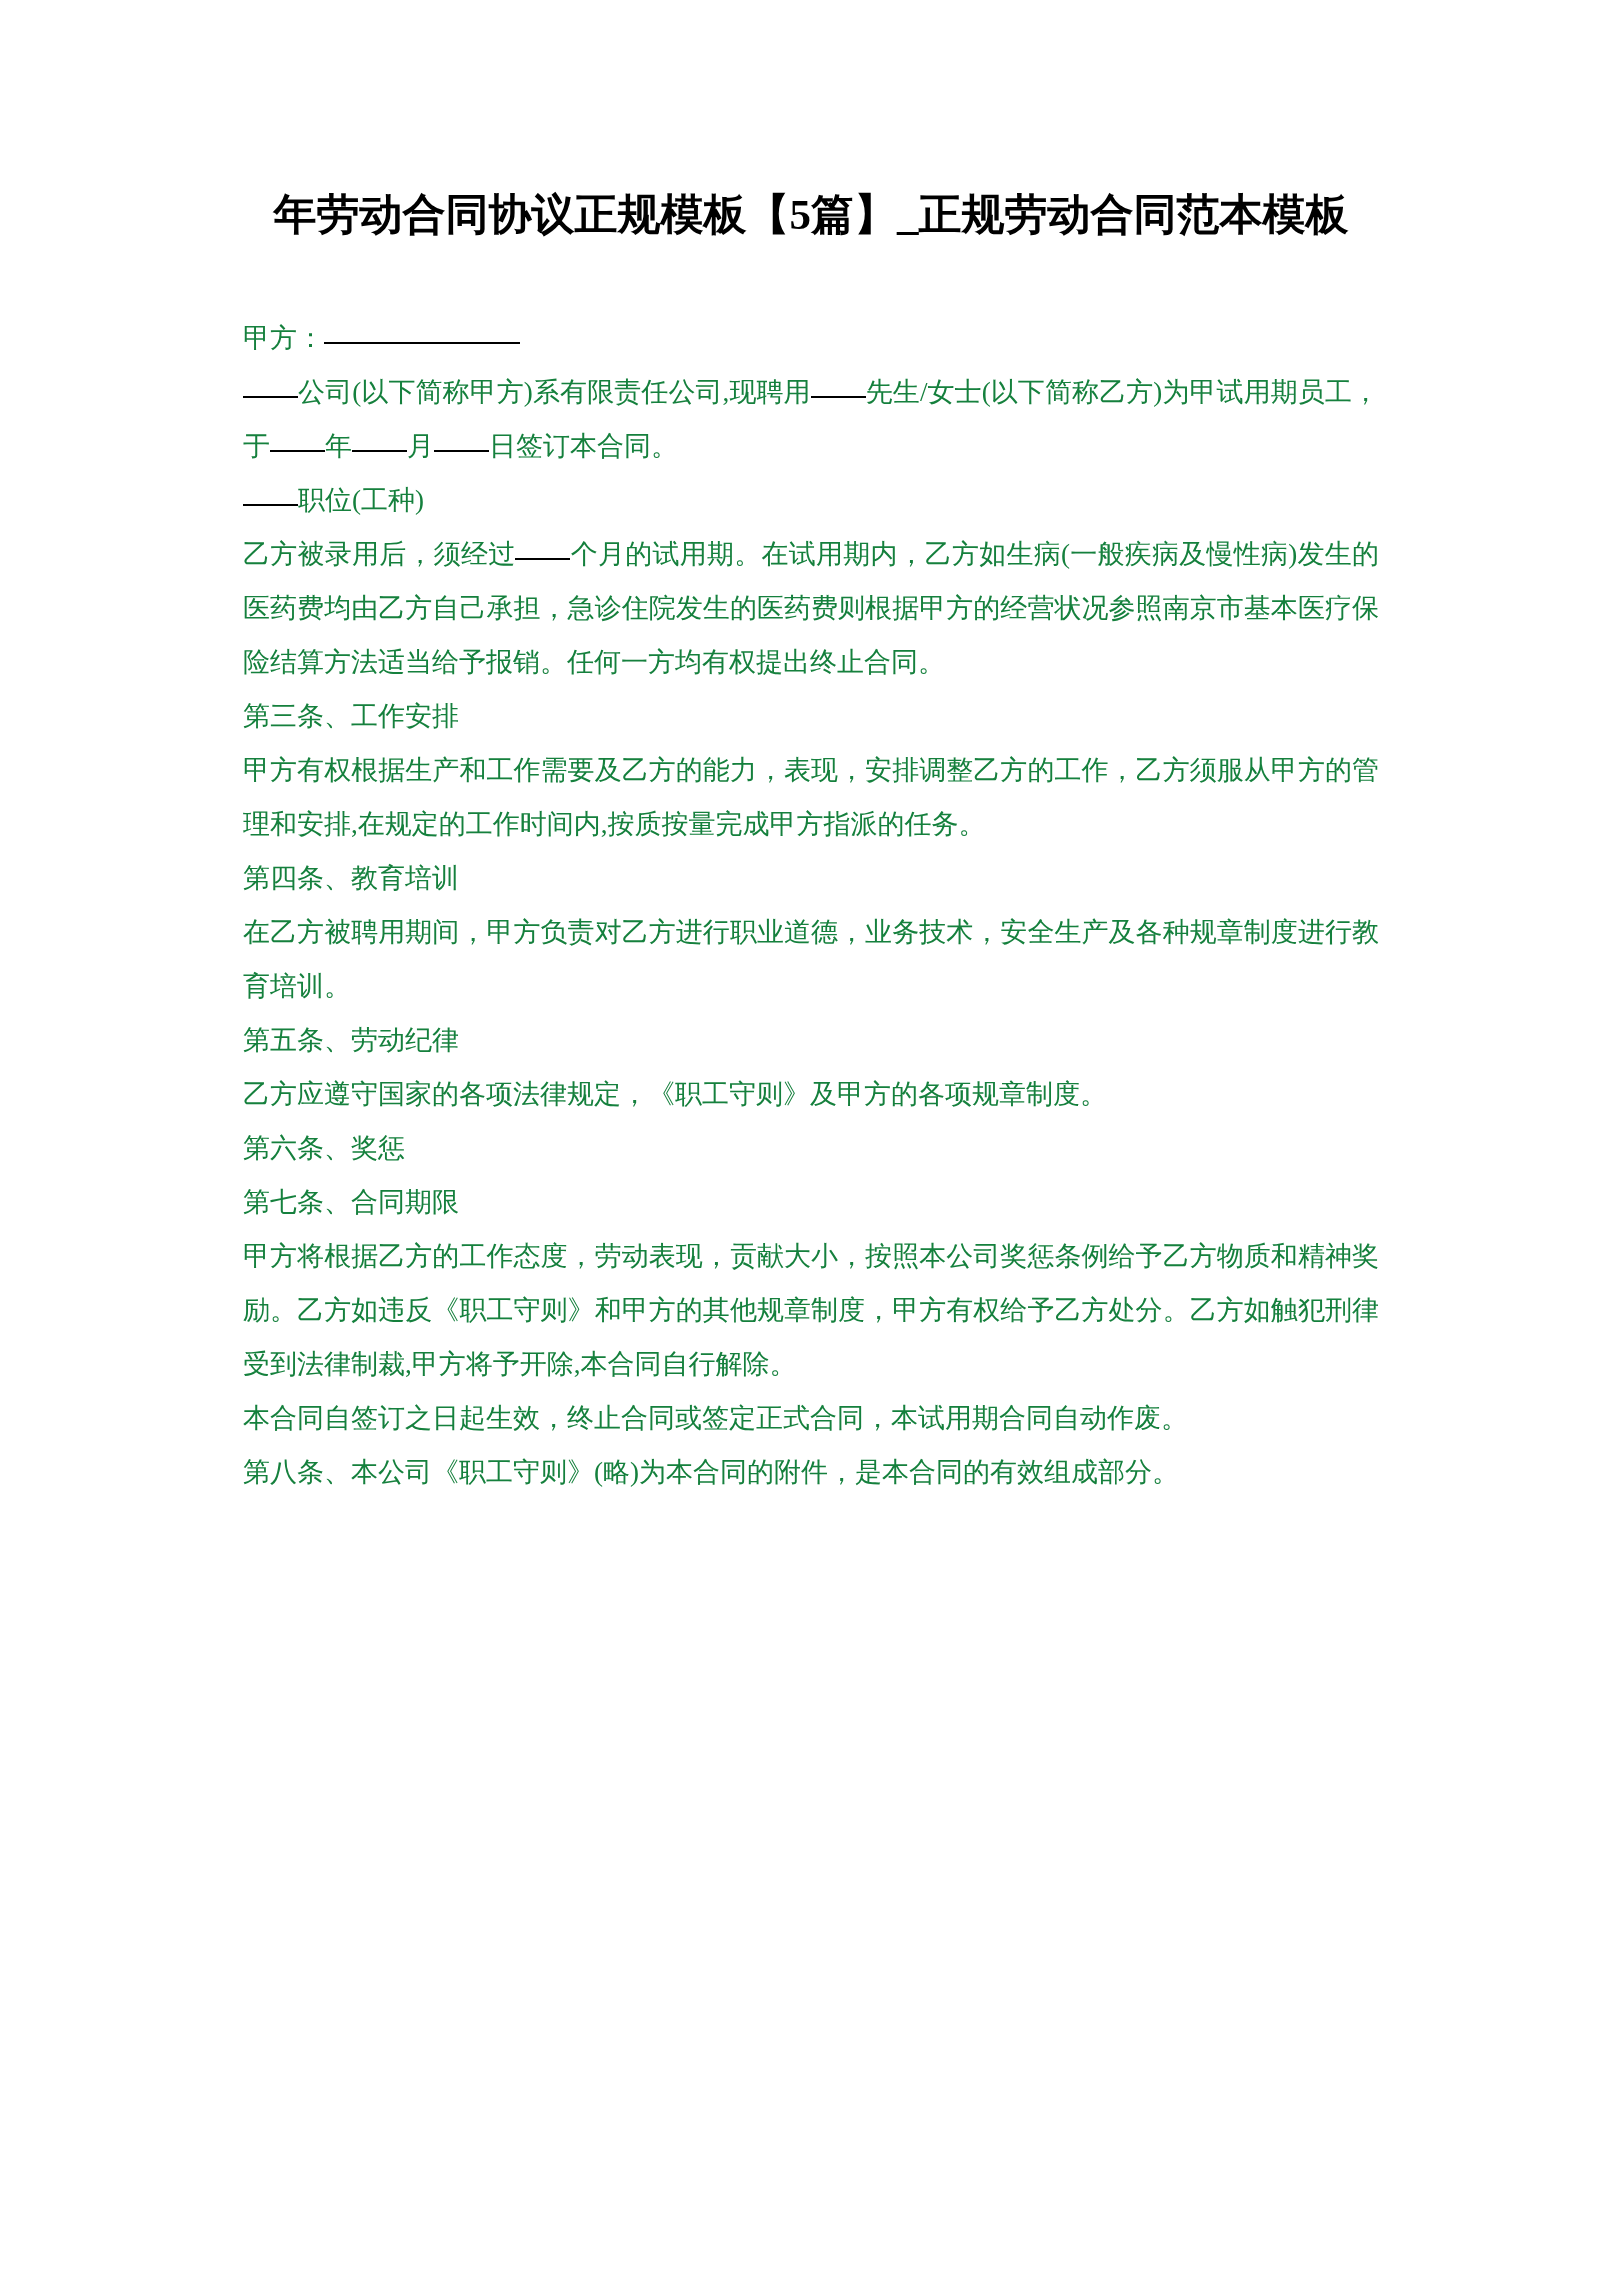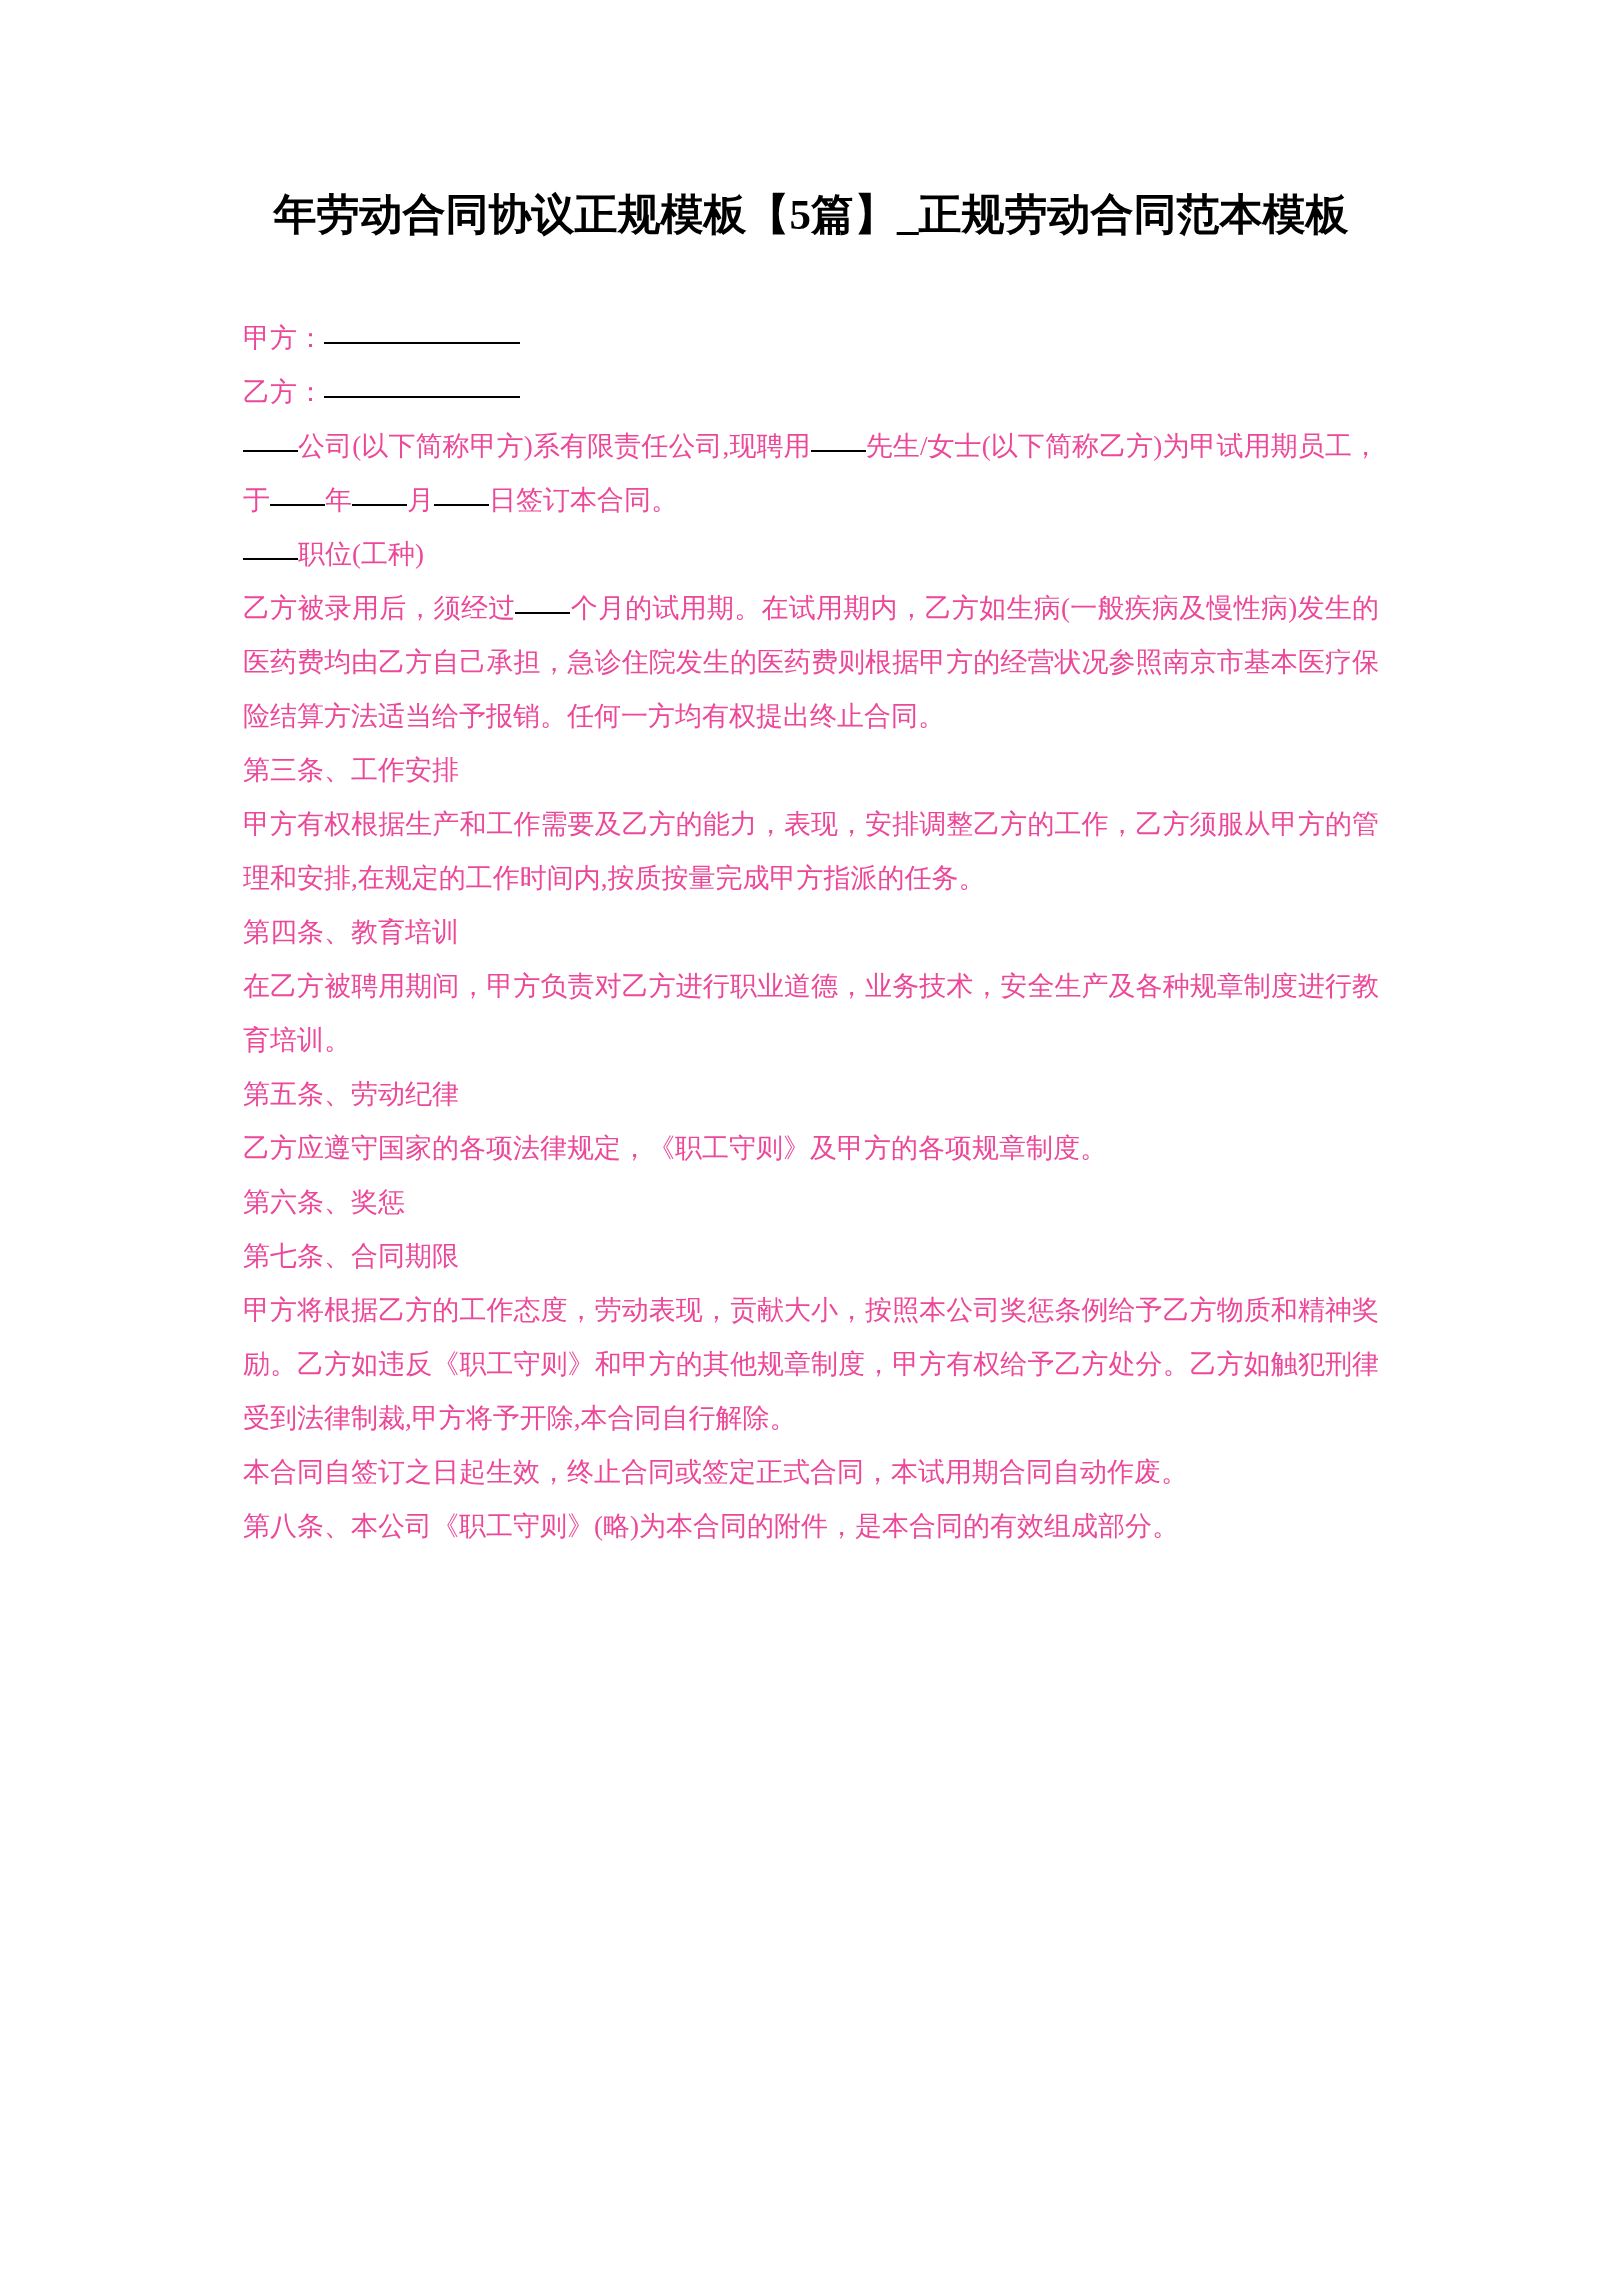--- a/index.html
+++ b/index.html
@@ -48,21 +48,21 @@
   
   .body-block {
     margin-top: 68px;
   }
 
   .para {
     margin: 0;
     font-family: "Liberation Serif", "DejaVu Serif", serif;
     font-size: 27px;
     line-height: 54px;
-    color: #ec4899;
+    color: #15803d;
     text-align: justify;
     text-justify: inter-ideograph;
     word-break: break-all;
     white-space: normal;
   }
 
   
   .para.heading {
     text-align: left;
   }
@@ -91,21 +91,20 @@
 
 <div class="page">
   <div class="content">
 
     <h1 class="doc-title">年劳动合同协议正规模板【5篇】_正规劳动合同范本模板</h1>
 
     <div class="body-block">
 
       <p class="para heading"><span>甲方：</span><span class="blank w-long"></span></p>
 
-      <p class="para heading"><span>乙方：</span><span class="blank w-long"></span></p>
 
       <p class="para"><span class="u-lead"></span><span>公司(以下简称甲方)系有限责任公司,现聘用</span><span class="blank w-med"></span><span>先生/女士(以下简称乙方)</span><span>为甲试用期员工，于</span><span class="blank w-med"></span><span>年</span><span class="blank w-med"></span><span>月</span><span class="blank w-med"></span><span>日签订本合同。</span></p>
 
       <p class="para heading"><span class="u-lead"></span><span>职位(工种)</span></p>
 
       <p class="para"><span>乙方被录用后，须经过</span><span class="blank w-med"></span><span>个月的试用期。在试用期内，乙方如生病(一般疾病及慢性病)发生的医药费均由乙方自己承担，急诊住院发生的医药费则根据甲方的经营状况参照南京市基本医疗保险结算方法适当给予报销。任何一方均有权提出终止合同。</span></p>
 
       <p class="para heading">第三条、工作安排</p>
       <p class="para">甲方有权根据生产和工作需要及乙方的能力，表现，安排调整乙方的工作，乙方须服从甲方的管理和安排,在规定的工作时间内,按质按量完成甲方指派的任务。</p>
 

